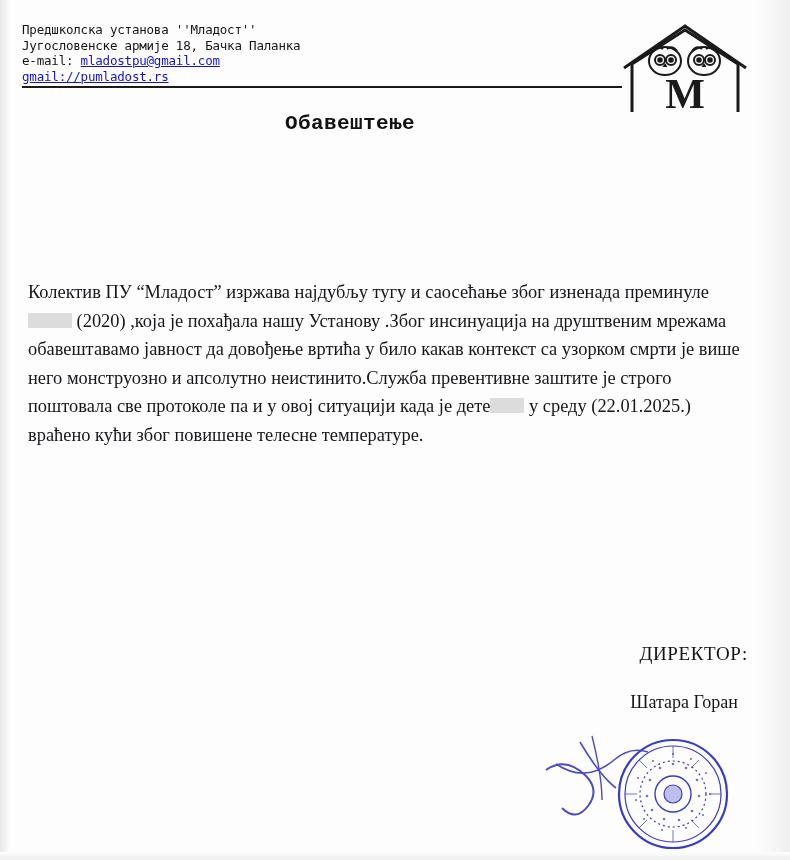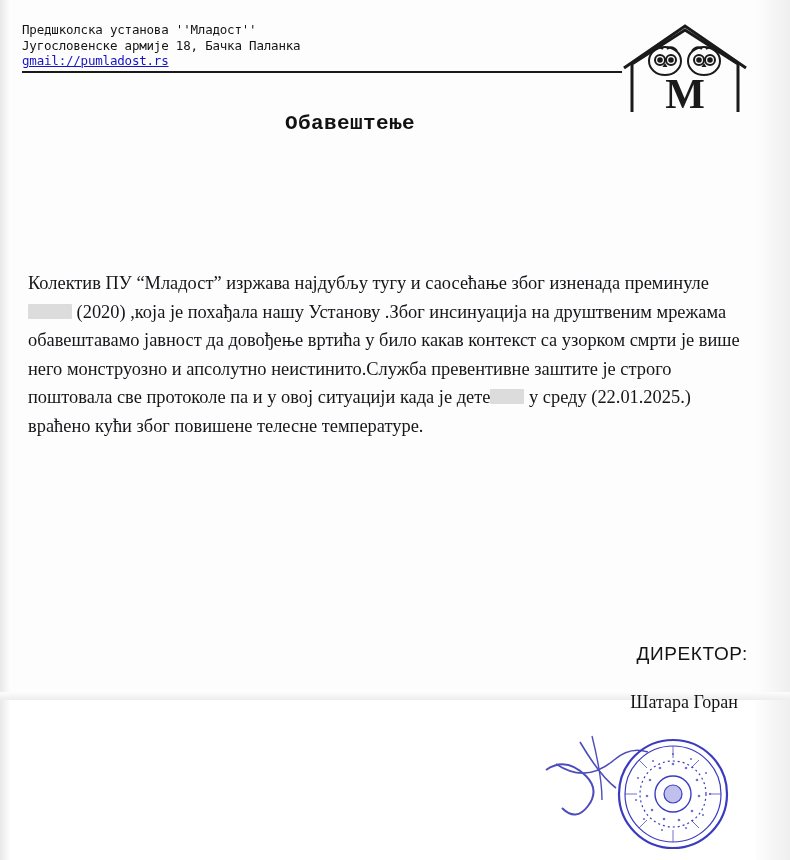--- a/index.html
+++ b/index.html
@@ -13,21 +13,21 @@
     position: relative;
     font-family: "Liberation Serif", serif;
     color: #111;
     overflow: hidden;
   }
 
   .page {
     position: absolute;
     left: 0; top: 0;
     width: 790px;
-    height: 700px;
+    height: 860px;
     background: #fdfdfd;
   }
 
   
   .letterhead {
     position: absolute;
     left: 22px;
     top: 22px;
     width: 600px;
     border-bottom: 2px solid #1a1a1a;
@@ -70,21 +70,21 @@
     font-weight: bold;
     font-size: 21px;
     letter-spacing: 0.4px;
     color: #111;
   }
 
   
   .body-text {
     position: absolute;
     left: 28px;
-    top: 269px;
+    top: 278px;
     width: 720px;
     font-family: "Liberation Serif", serif;
     font-size: 18.4px;
     line-height: 28.5px;
     color: #16161a;
     text-align: left;
   }
   .body-text p {
     margin: 0;
   }
@@ -98,21 +98,21 @@
     top: -2px;
   }
   .redact.r1 { width: 44px; }
   .redact.r2 { width: 34px; }
 
   
   .sign-role {
     position: absolute;
     right: 42px;
     top: 643px;
-    font-family: Liberation Sans, sans-serif;
+    font-family: Liberation Serif, serif;
     font-size: 19px;
     letter-spacing: 0.6px;
     color: #141414;
     text-align: right;
   }
   .sign-name {
     position: absolute;
     right: 52px;
     top: 692px;
     font-family: "Liberation Serif", serif;
@@ -154,20 +154,21 @@
 
 <div class="page">
 
   <div class="scan-edge-left"></div>
   <div class="scan-edge-right"></div>
   <div class="scan-edge-bottom"></div>
 
   <div class="letterhead">
     <div class="letterhead-line">Предшколска установа ''Младост''</div>
     <div class="letterhead-line">Југословенске армије 18, Бачка Паланка</div>
+    <div class="letterhead-line"><span class="label">e-mail:</span> <span class="email-link">mladostpu@gmail.com</span></div>
     <div class="letterhead-line"><span class="web-link">gmail://pumladost.rs</span></div>
   </div>
 
   <div class="logo">
     <svg width="130" height="92" viewBox="0 0 130 92" xmlns="http://www.w3.org/2000/svg">
 
       <path d="M12 88 L12 40 L65 6 L118 40 L118 88" fill="none" stroke="#1a1a1a" stroke-width="3"></path>
       <path d="M4 44 L65 2 L126 44" fill="none" stroke="#1a1a1a" stroke-width="3"></path>
 
       <g fill="none" stroke="#1a1a1a" stroke-width="2">

